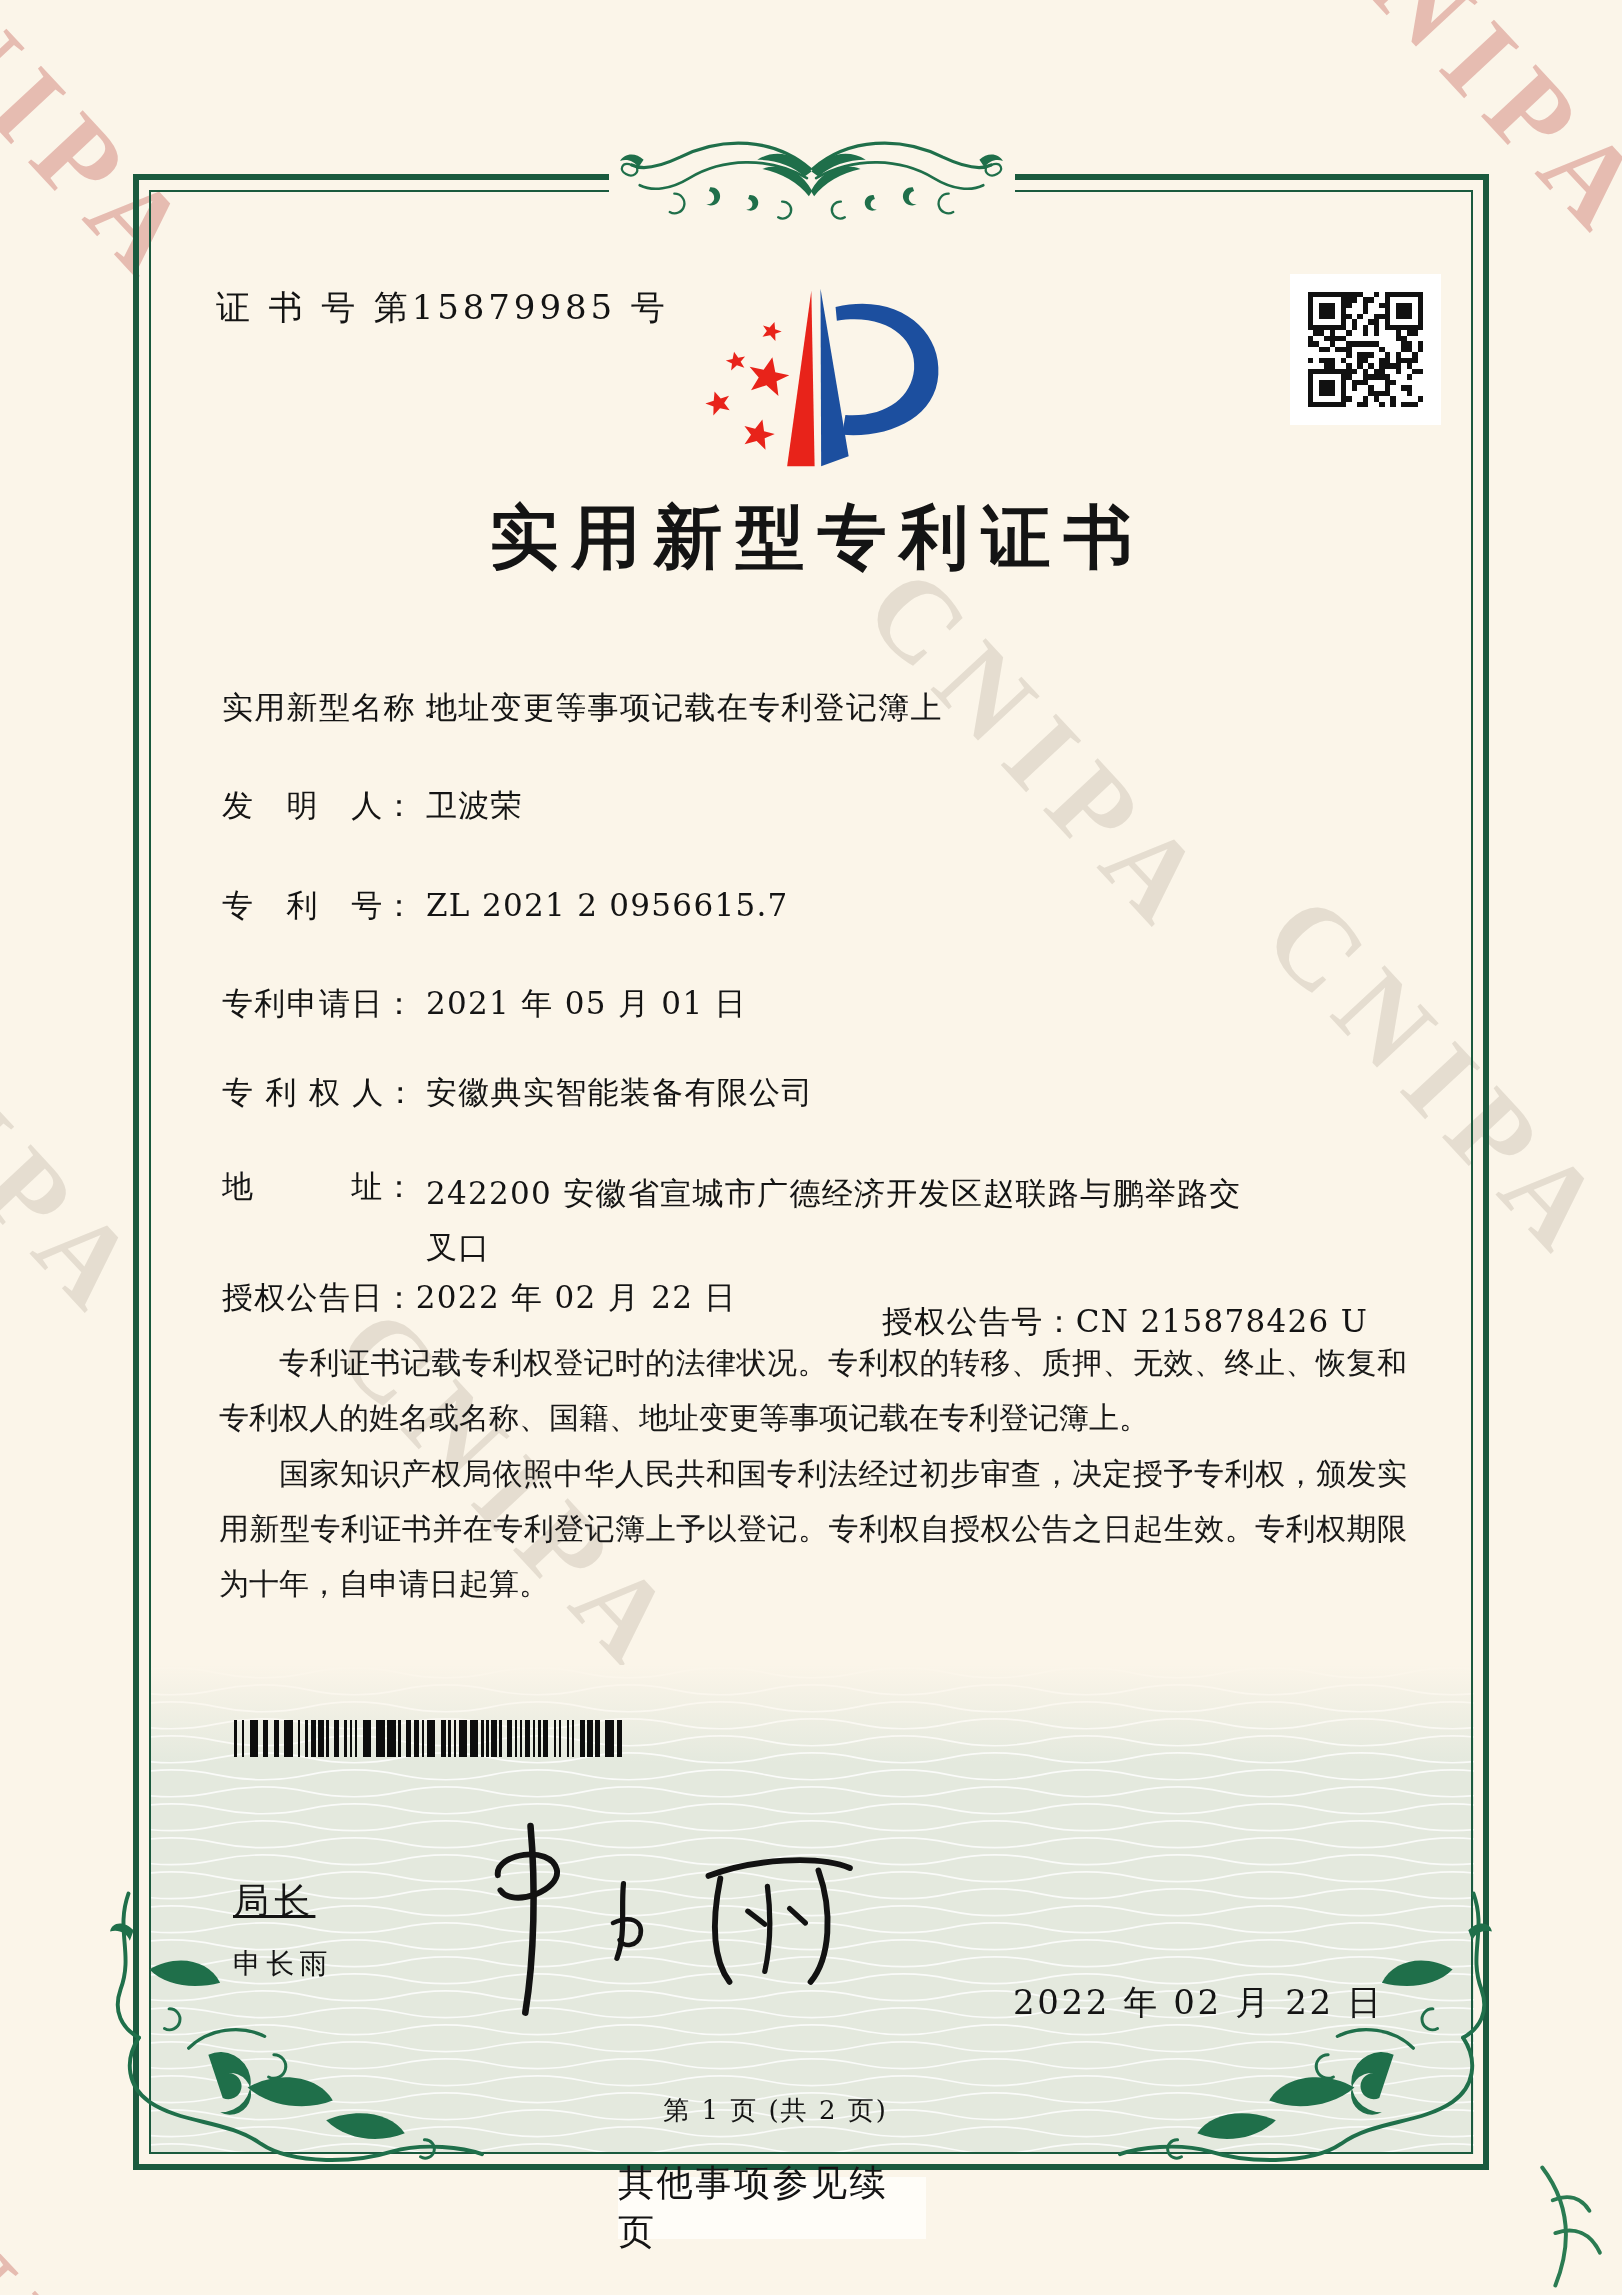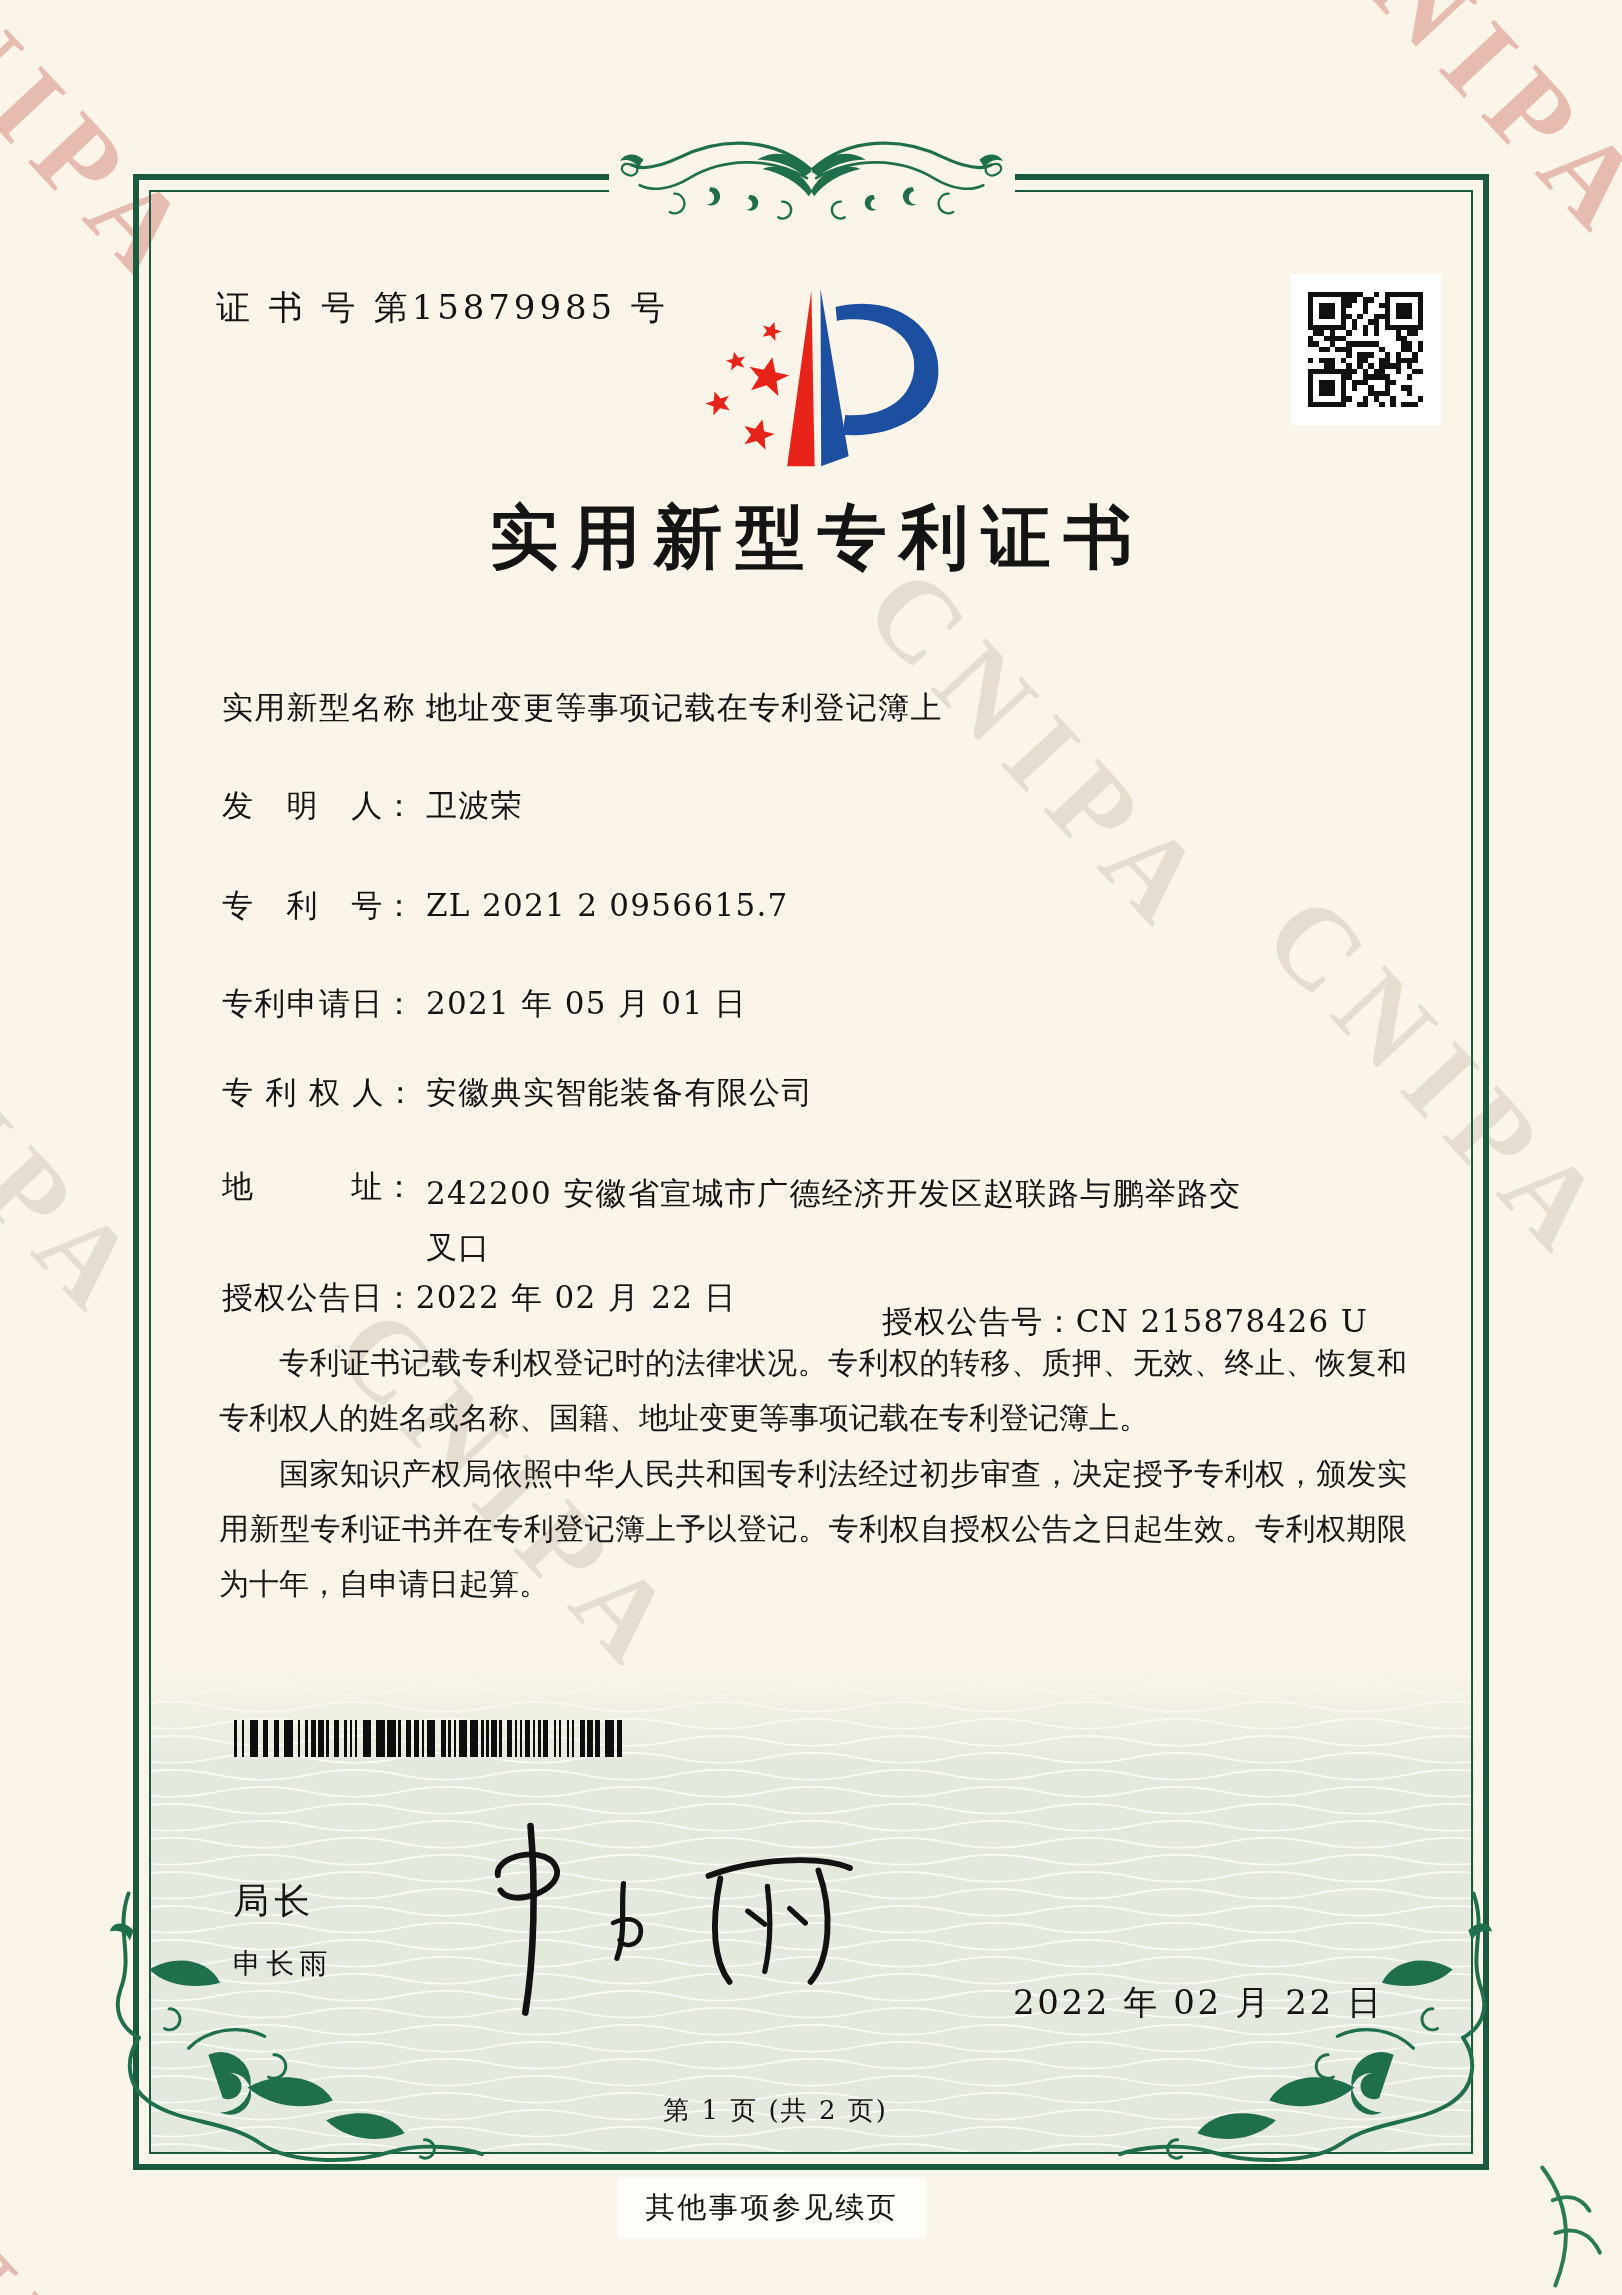--- a/index.html
+++ b/index.html
@@ -47,27 +47,27 @@
   .addrval{display:inline-block;vertical-align:top;line-height:54px;}
   .g2{position:absolute;left:660px;top:0;margin-top:24px;}
   
   .paras{position:absolute;left:219px;top:1335px;width:1188px;
          font-size:30px;line-height:55px;text-align:justify;color:#181818;}
   .paras p{margin:0;text-indent:2em;}
   .paras p + p{margin-top:1.3px;}
   
   #barcode{position:absolute;left:234px;top:1720px;width:411px;height:37px;display:flex;}
   #barcode div{background:#0d0d0d;height:100%;flex:none;}
-  .signer-title{position:absolute;left:233px;top:1877px;font-size:36px;letter-spacing:5.2px;}
+  .signer-title{position:absolute;left:233px;top:1877px;font-size:36px;letter-spacing:5.2px;text-decoration:underline;}
   .signer-name{position:absolute;left:233px;top:1945px;font-size:28px;letter-spacing:5.2px;}
   .sig{position:absolute;left:452px;top:1813px;width:445px;height:216px;}
   .issue-date{position:absolute;left:1013px;top:1980px;font-size:34px;letter-spacing:2.6px;}
   .page-footer{position:absolute;left:612px;top:2093px;width:327px;text-align:center;font-size:26px;letter-spacing:2px;}
   .note-box{position:absolute;left:618px;top:2177px;width:308px;height:62px;background:#fffdf8;
-            display:flex;align-items:center;justify-content:center;font-size:29px;letter-spacing:2.6px;}
+            display:flex;align-items:center;justify-content:center;font-size:36px;letter-spacing:2.6px;}
 </style>
 </head>
 <body>
 
 <div class="page">
 
   <div class="wm red" style="left:-79px;top:-105px;">CNIPA</div>
   <div class="wm red" style="left:1374px;top:-151px;">CNIPA</div>
   <div class="wm red" style="left:-85px;top:2120px;">CNIPA</div>
   <div class="wm gray" style="left:936px;top:543px;">CNIPA</div>

